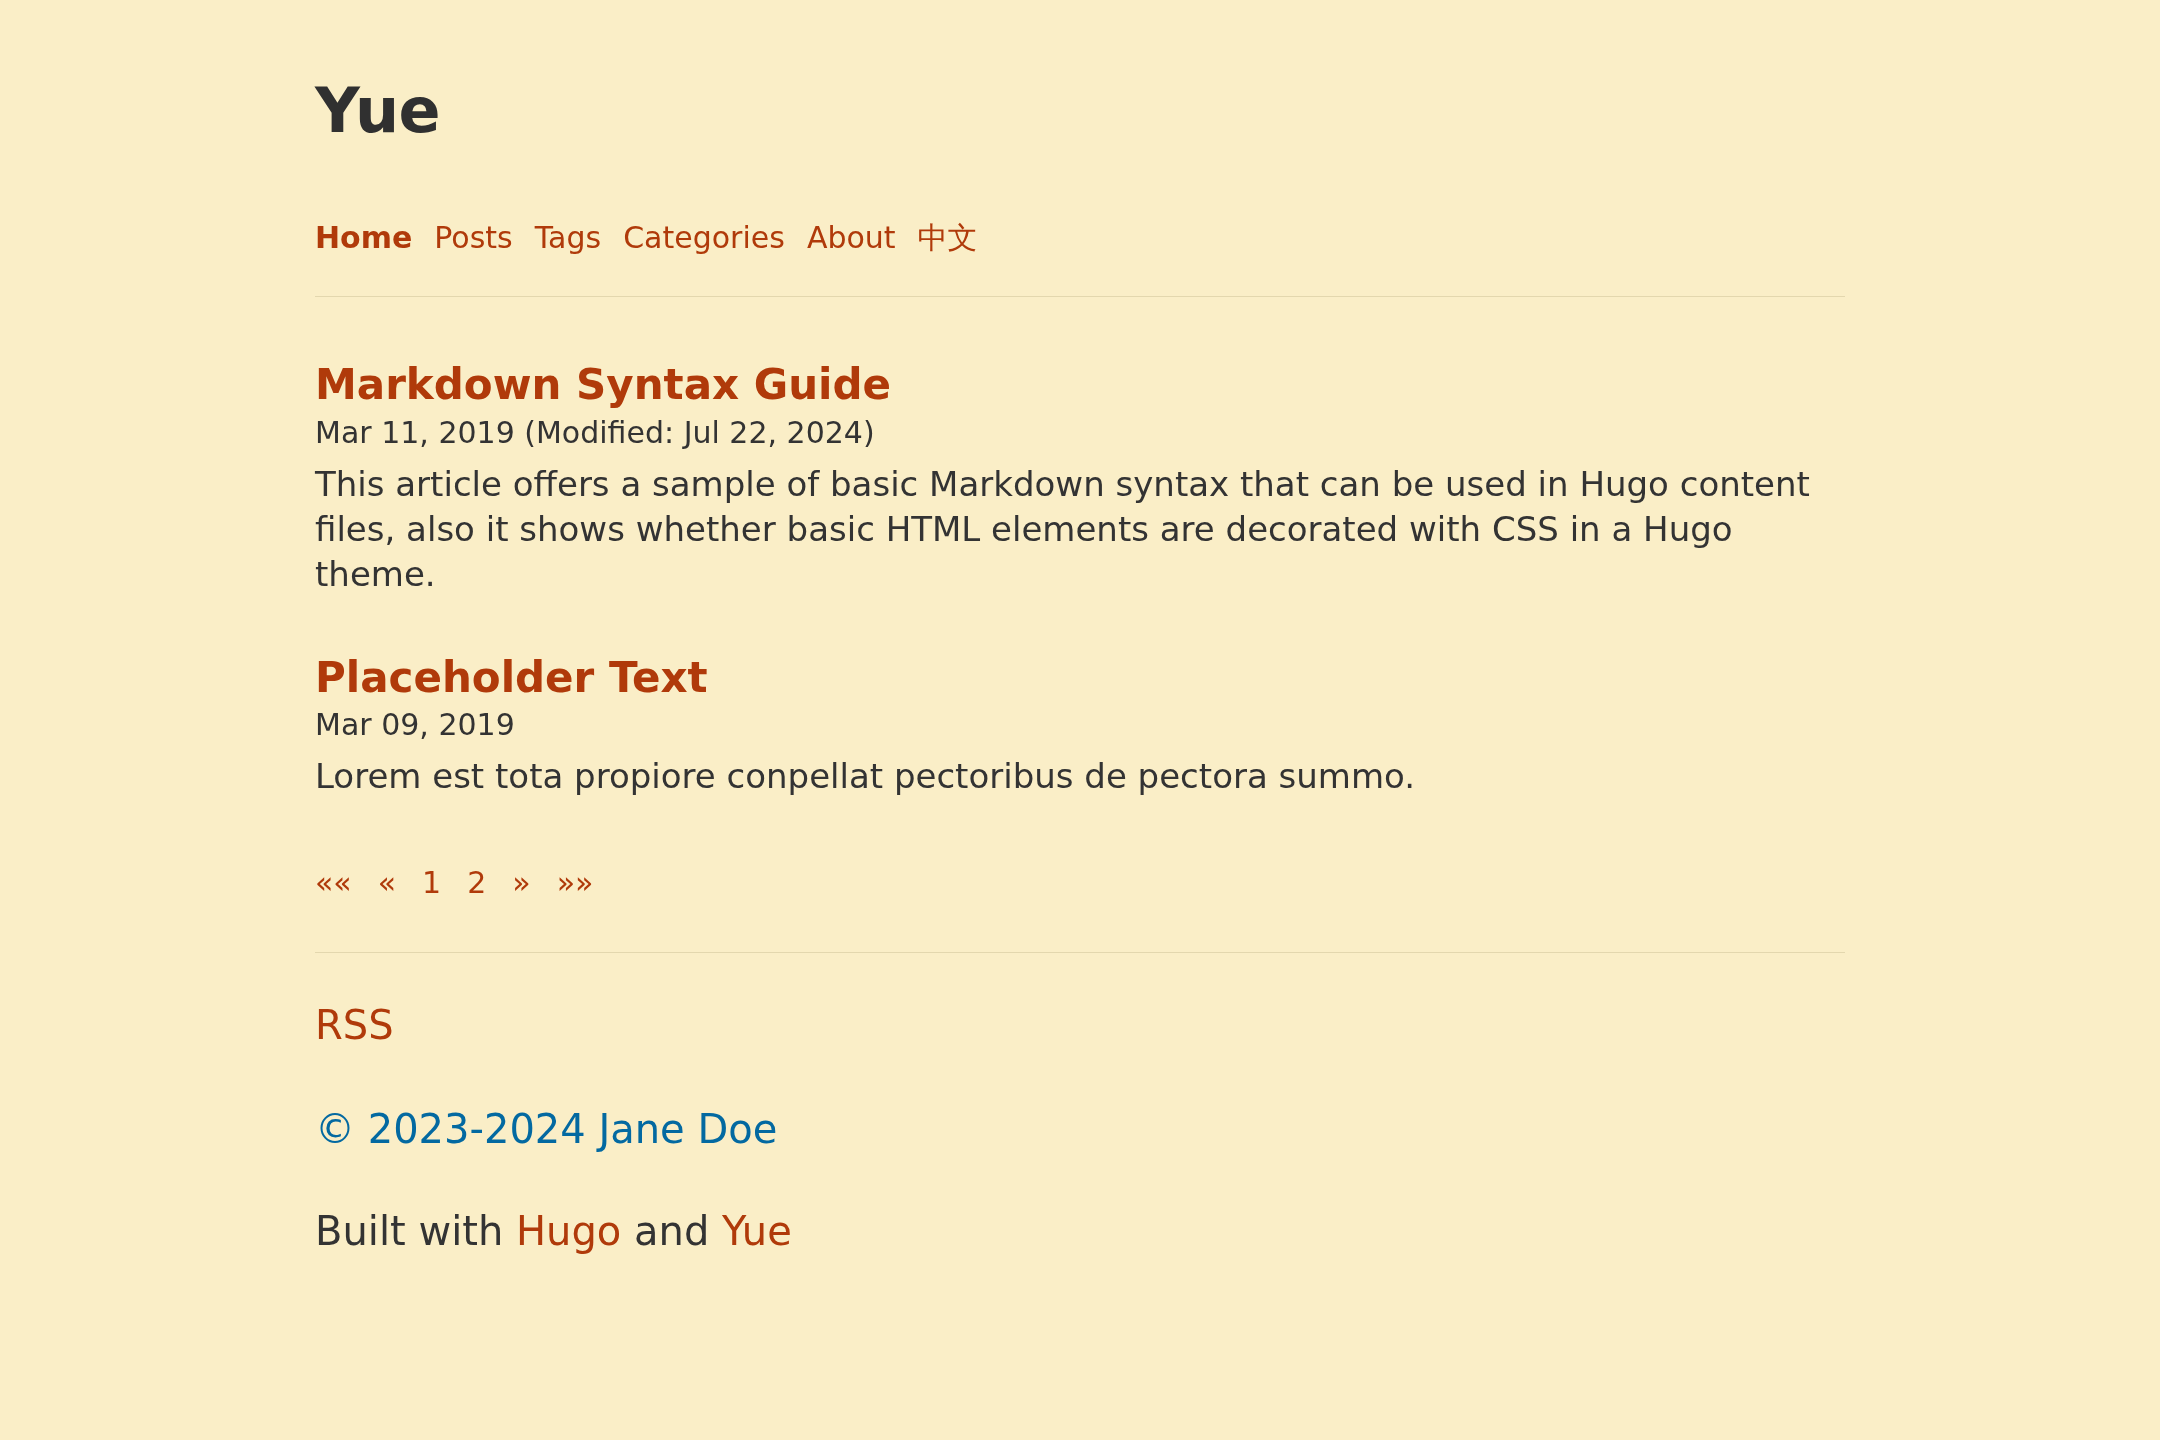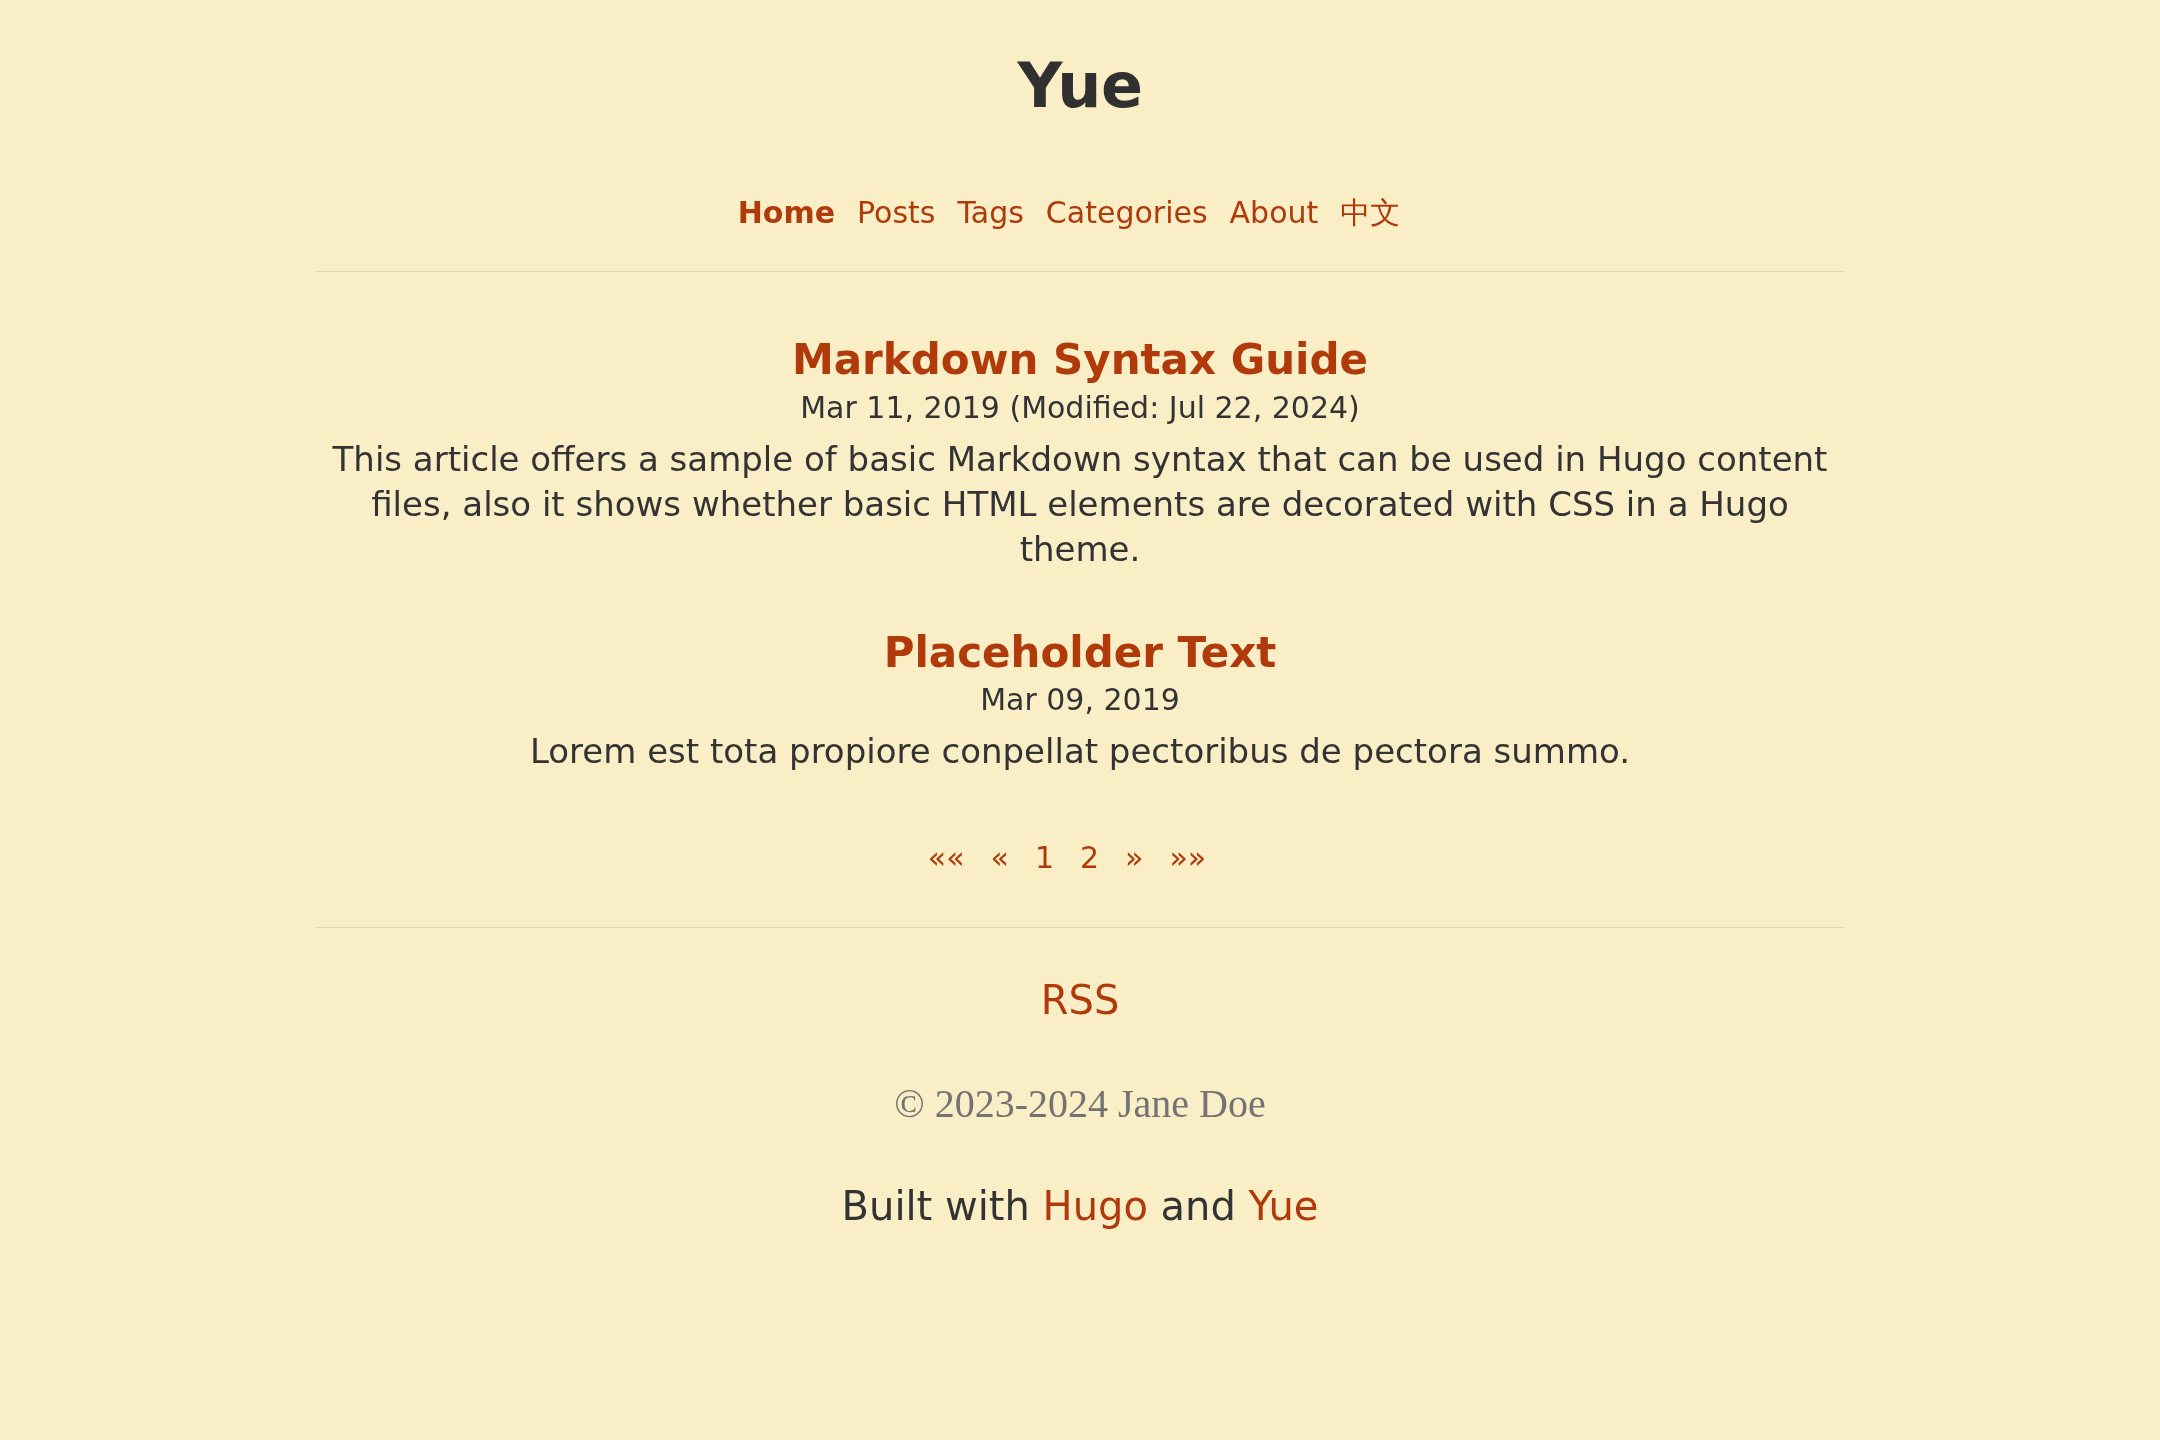--- a/index.html
+++ b/index.html
@@ -10,22 +10,21 @@
     width: 2160px;
     height: 1440px;
     background: #faeec7;
     font-family: "DejaVu Sans", sans-serif;
     color: #333333;
     -webkit-font-smoothing: antialiased;
   }
   .page {
     box-sizing: border-box;
     width: 2160px;
-    padding: 27px 315px 0 315px;
-    text-align: center;
+    padding: 52px 315px 0 315px;
   }
   a {
     color: #b03a0a;
     text-decoration: none;
   }
 
   
   .site-title {
     font-size: 62px;
     font-weight: bold;
@@ -114,22 +113,21 @@
     border-top: 1.6px solid #e3d7ae;
     margin: 52px 0 0 0;
   }
   .footer {
     margin-top: 44px;
     font-size: 40px;
     line-height: 1.4;
   }
   .footer .copyright {
     margin-top: 48px;
-    color: #737373;
-    font-family: Liberation Serif, serif;
+    color: #0369a1;
   }
   .footer .built {
     margin-top: 46px;
     color: #333333;
   }
 </style>
 </head>
 <body>
 
 <div class="page">

